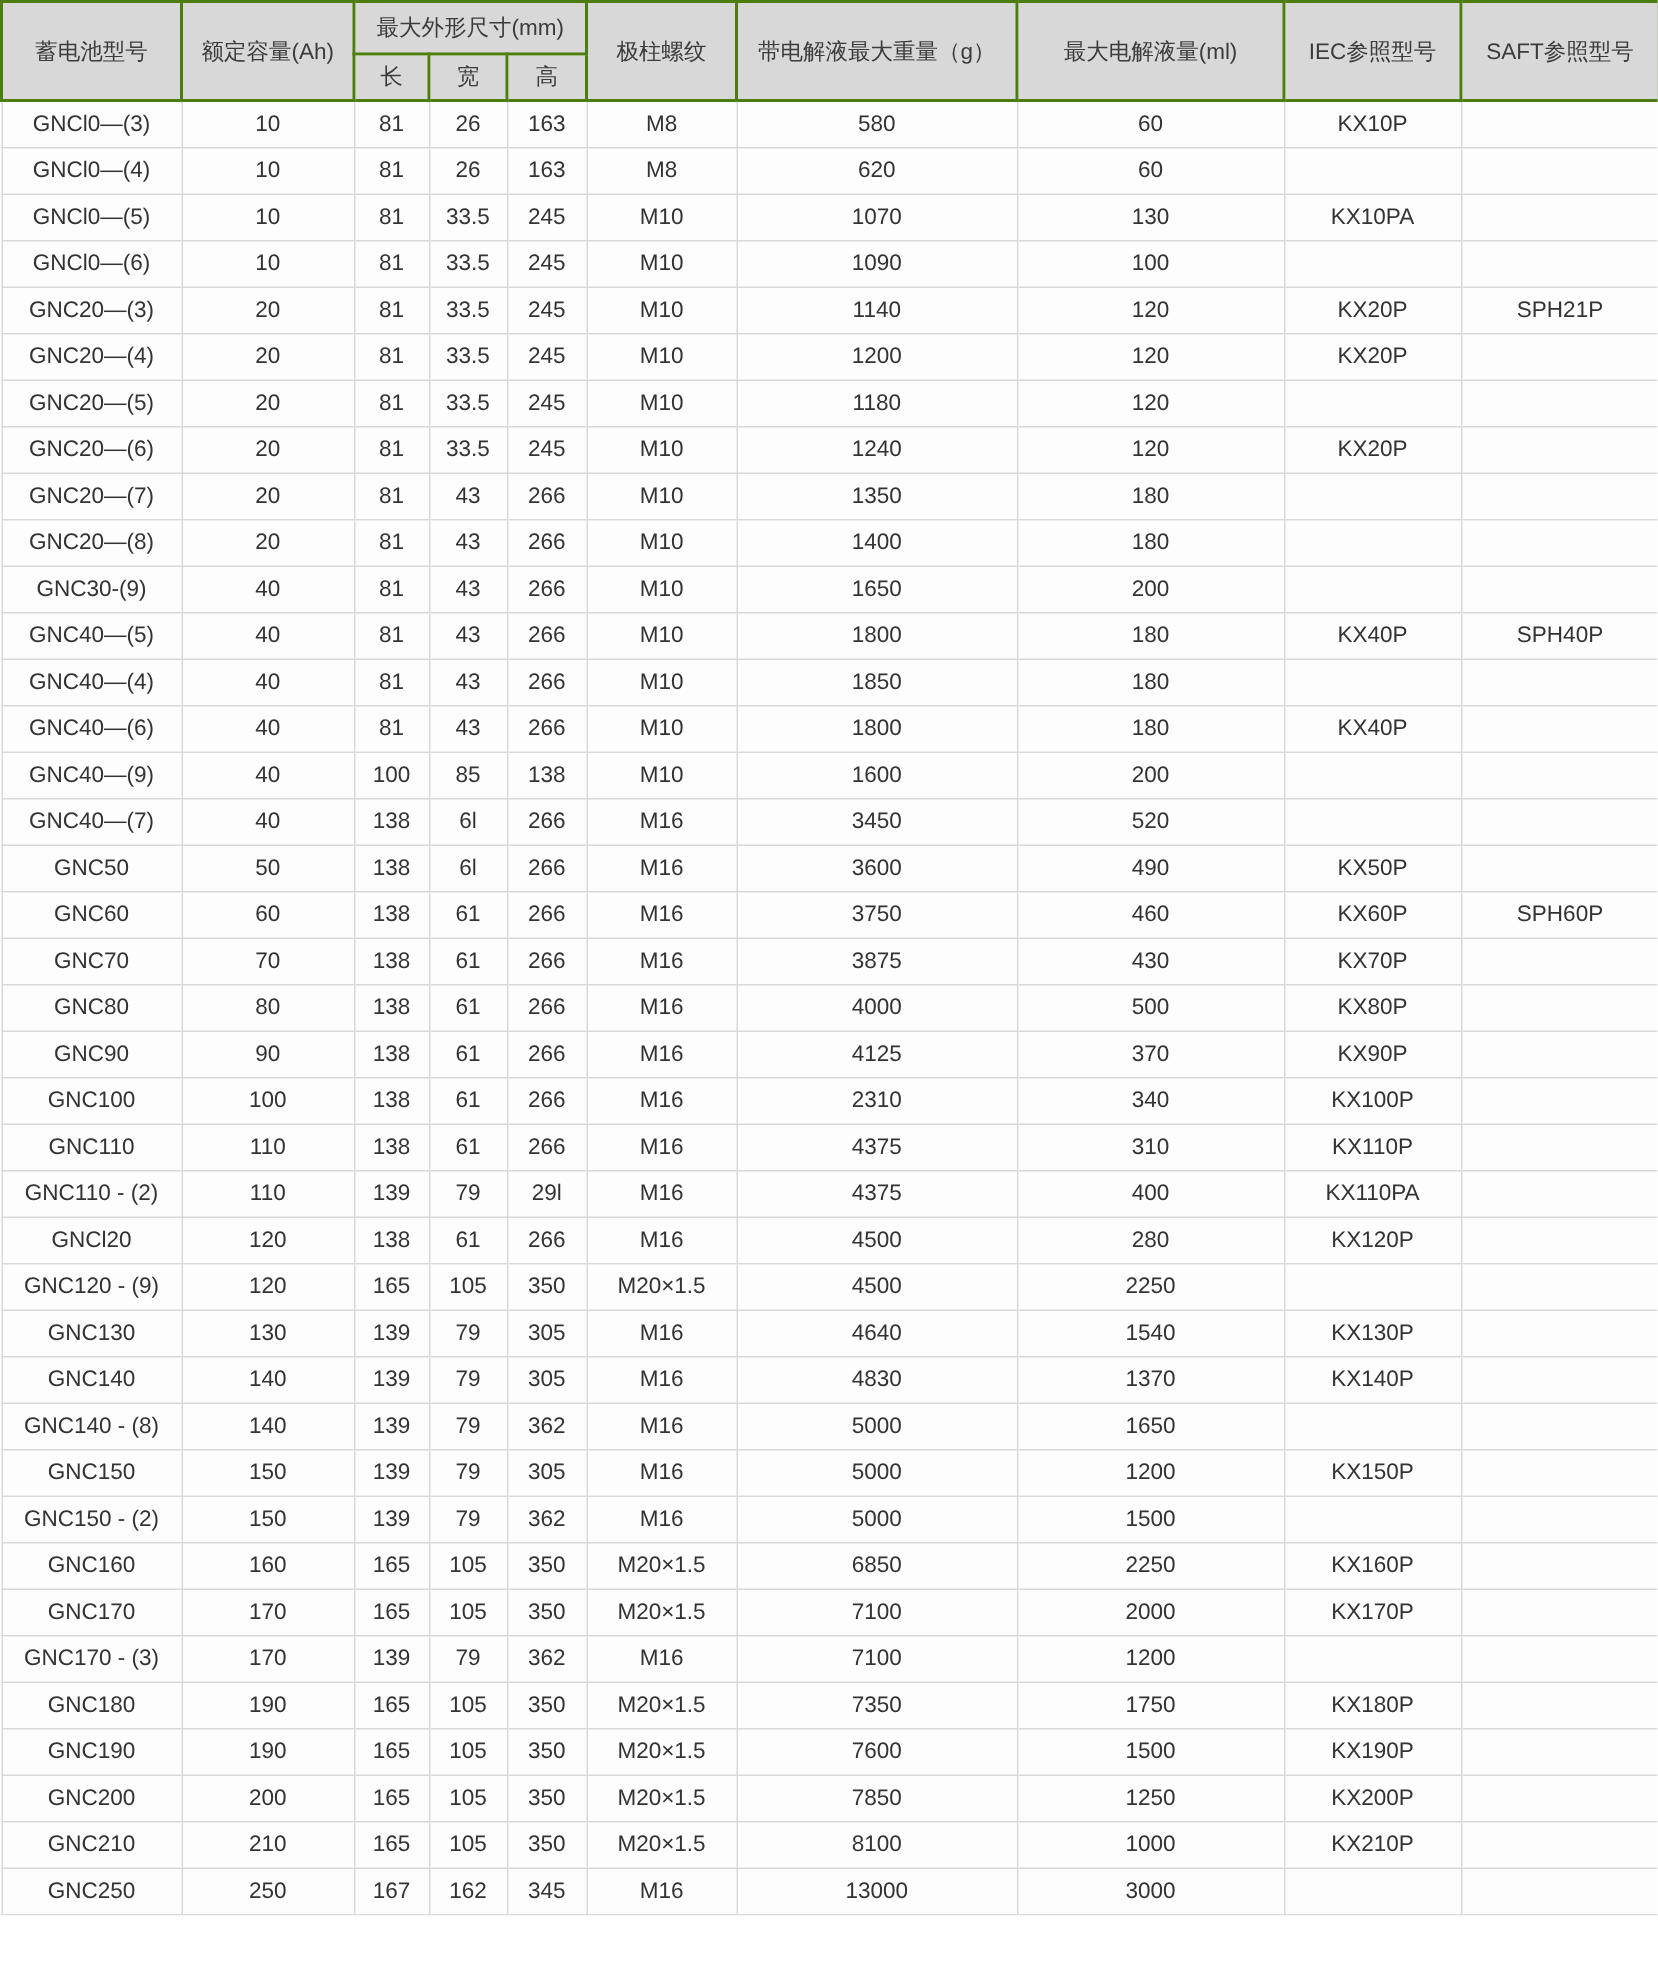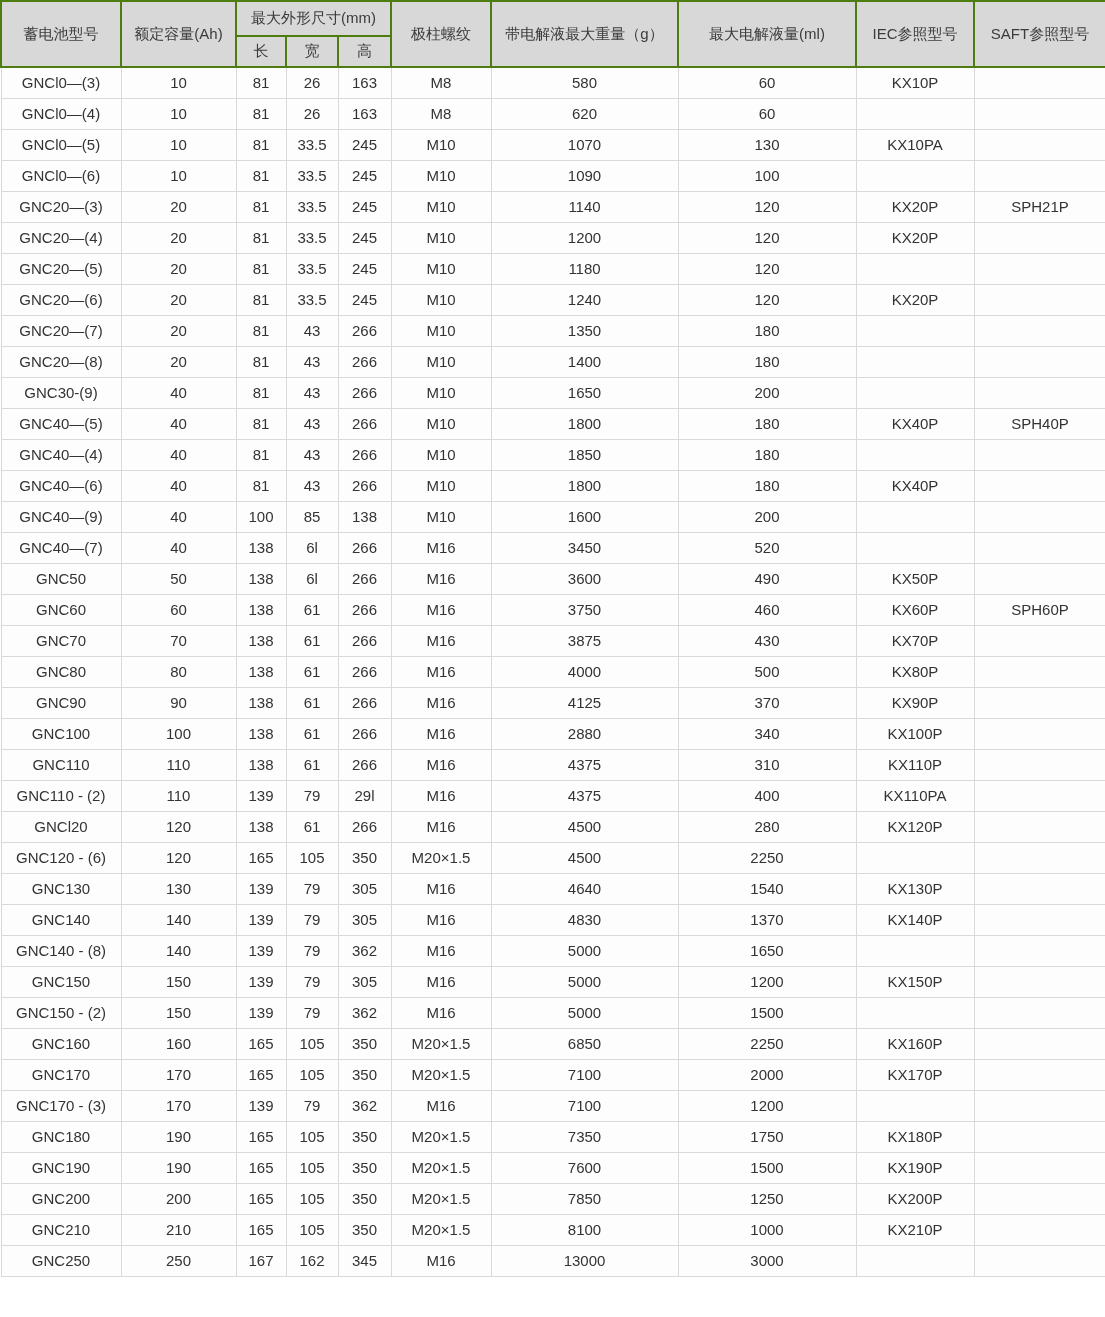--- a/index.html
+++ b/index.html
@@ -336,21 +336,21 @@
           <td>KX90P</td>
           <td></td>
         </tr>
         <tr>
           <td>GNC100</td>
           <td>100</td>
           <td>138</td>
           <td>61</td>
           <td>266</td>
           <td>M16</td>
-          <td>2880</td>
+          <td>2310</td>
           <td>340</td>
           <td>KX100P</td>
           <td></td>
         </tr>
         <tr>
           <td>GNC110</td>
           <td>110</td>
           <td>138</td>
           <td>61</td>
           <td>266</td>
@@ -378,21 +378,21 @@
           <td>138</td>
           <td>61</td>
           <td>266</td>
           <td>M16</td>
           <td>4500</td>
           <td>280</td>
           <td>KX120P</td>
           <td></td>
         </tr>
         <tr>
-          <td>GNC120 - (6)</td>
+          <td>GNC120 - (9)</td>
           <td>120</td>
           <td>165</td>
           <td>105</td>
           <td>350</td>
           <td>M20×1.5</td>
           <td>4500</td>
           <td>2250</td>
           <td></td>
           <td></td>
         </tr>

